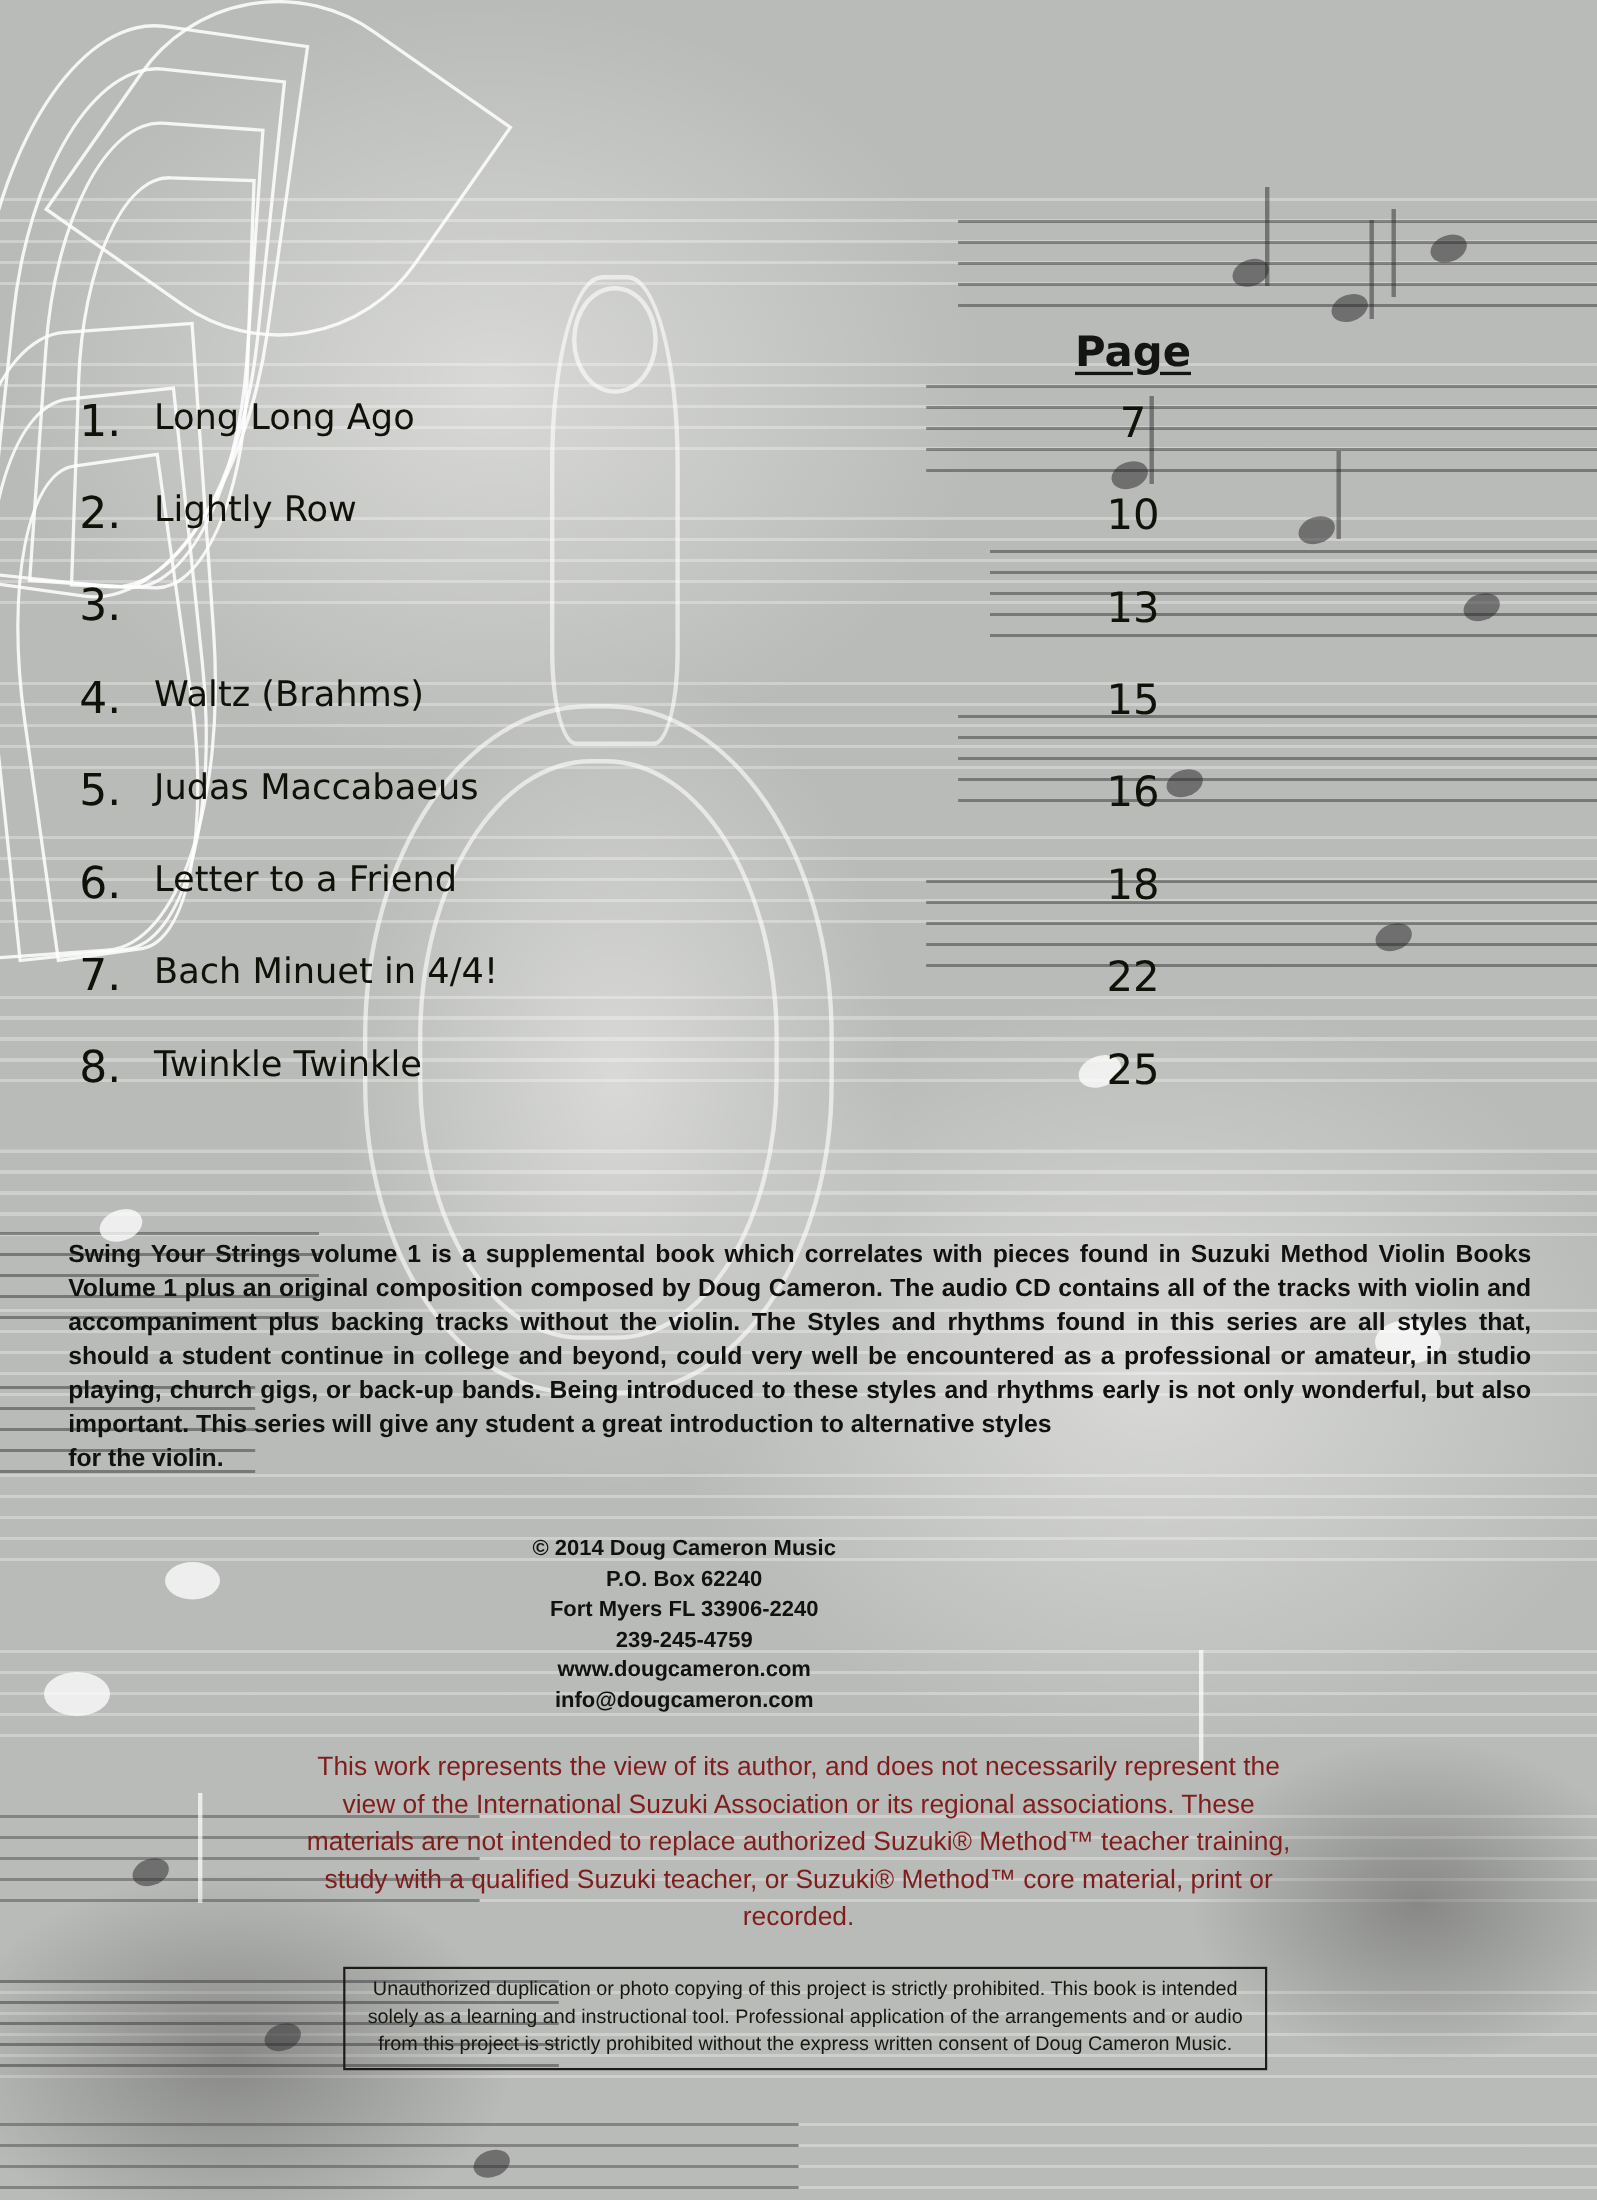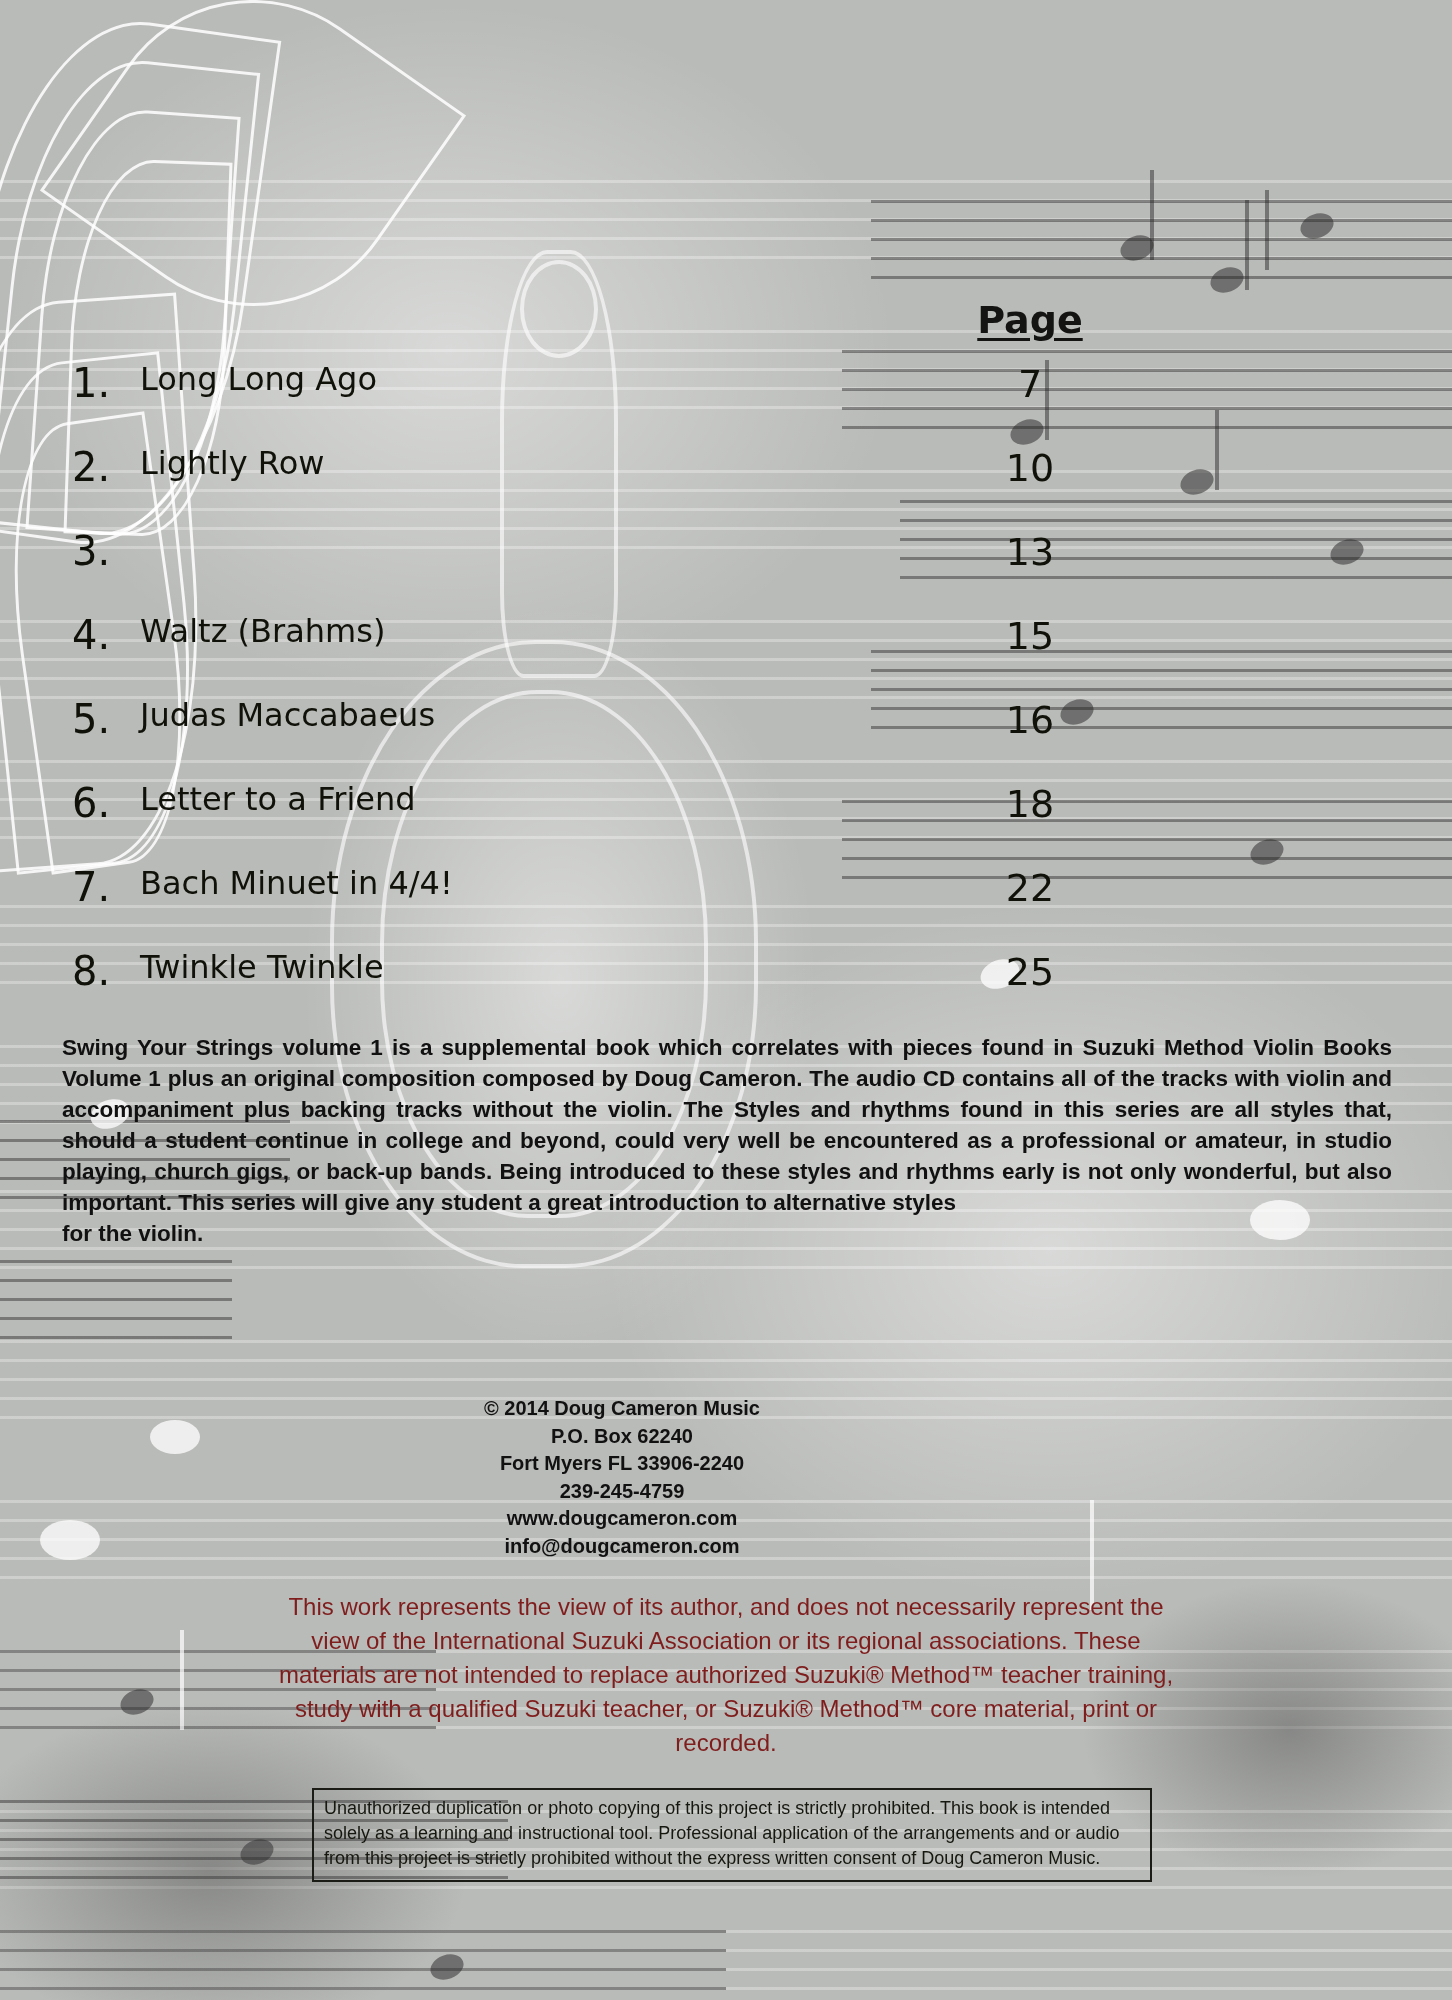--- a/index.html
+++ b/index.html
@@ -160,21 +160,21 @@
     top: 2px;
     width: 180px;
     text-align: center;
     font-family: "DejaVu Sans", sans-serif;
     font-size: 38px;
     color: #101108;
   }
 
   .blurb {
     position: absolute;
-    top: 1032px;
+    top: 1124px;
     left: 62px;
     width: 1330px;
     font-family: "Liberation Sans", sans-serif;
     font-weight: bold;
     font-size: 22.5px;
     line-height: 31px;
     color: #111;
     text-align: justify;
   }
   .blurb .last-line {
@@ -208,20 +208,21 @@
   }
 
   .notice-box {
     position: absolute;
     top: 1788px;
     left: 312px;
     width: 840px;
     border: 2px solid #1b1c16;
     padding: 6px 10px 9px 10px;
     box-sizing: border-box;
+    text-align: center;
     font-family: "Liberation Sans", sans-serif;
     font-size: 18px;
     line-height: 25px;
     color: #16170f;
   }
 </style>
 </head>
 <body>
 
 <div id="bg">

